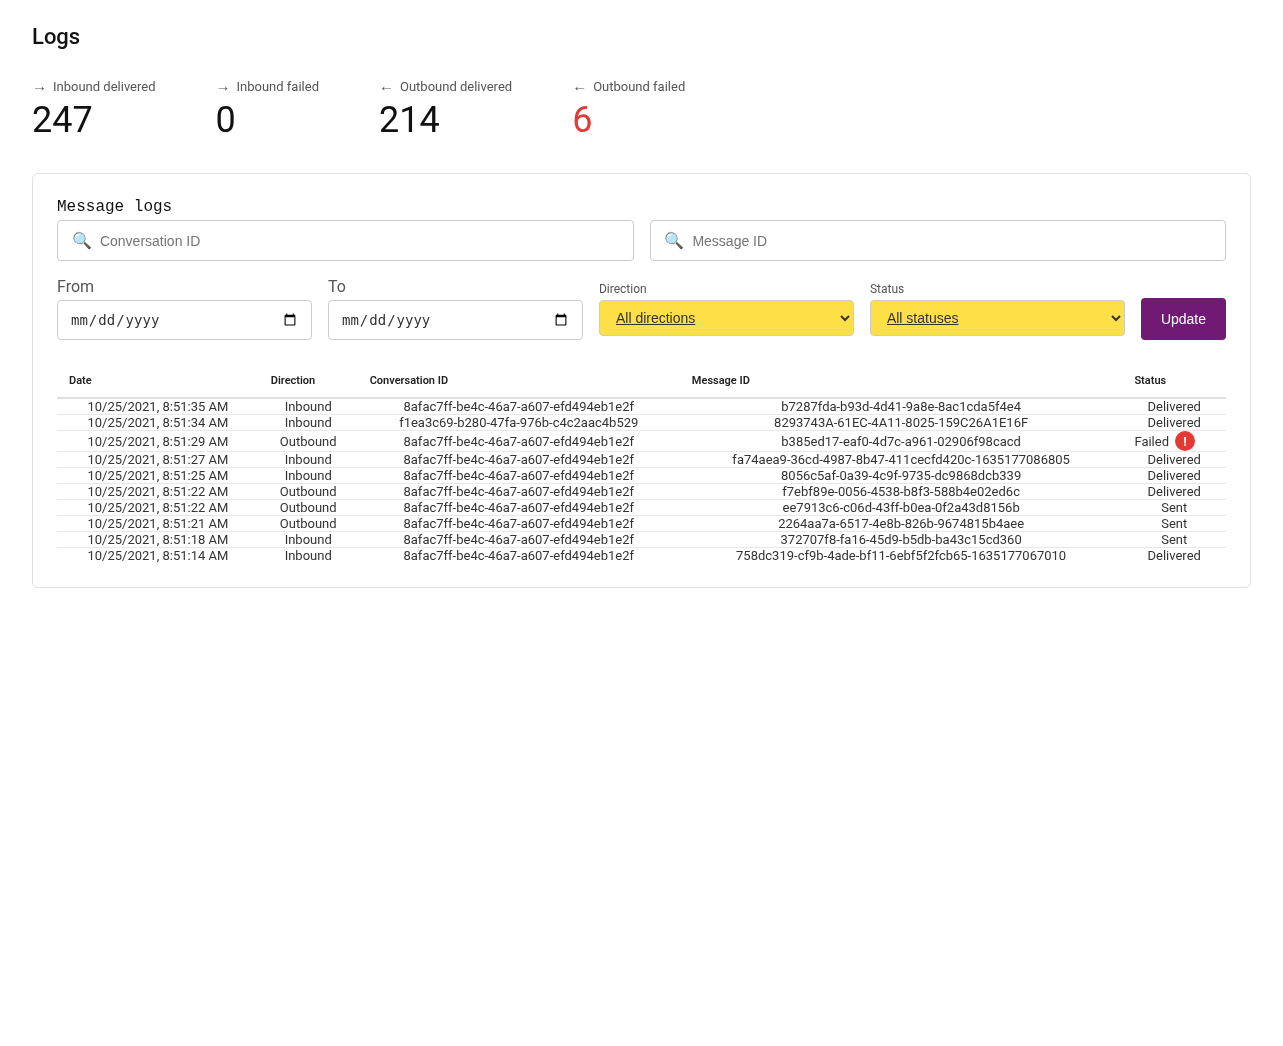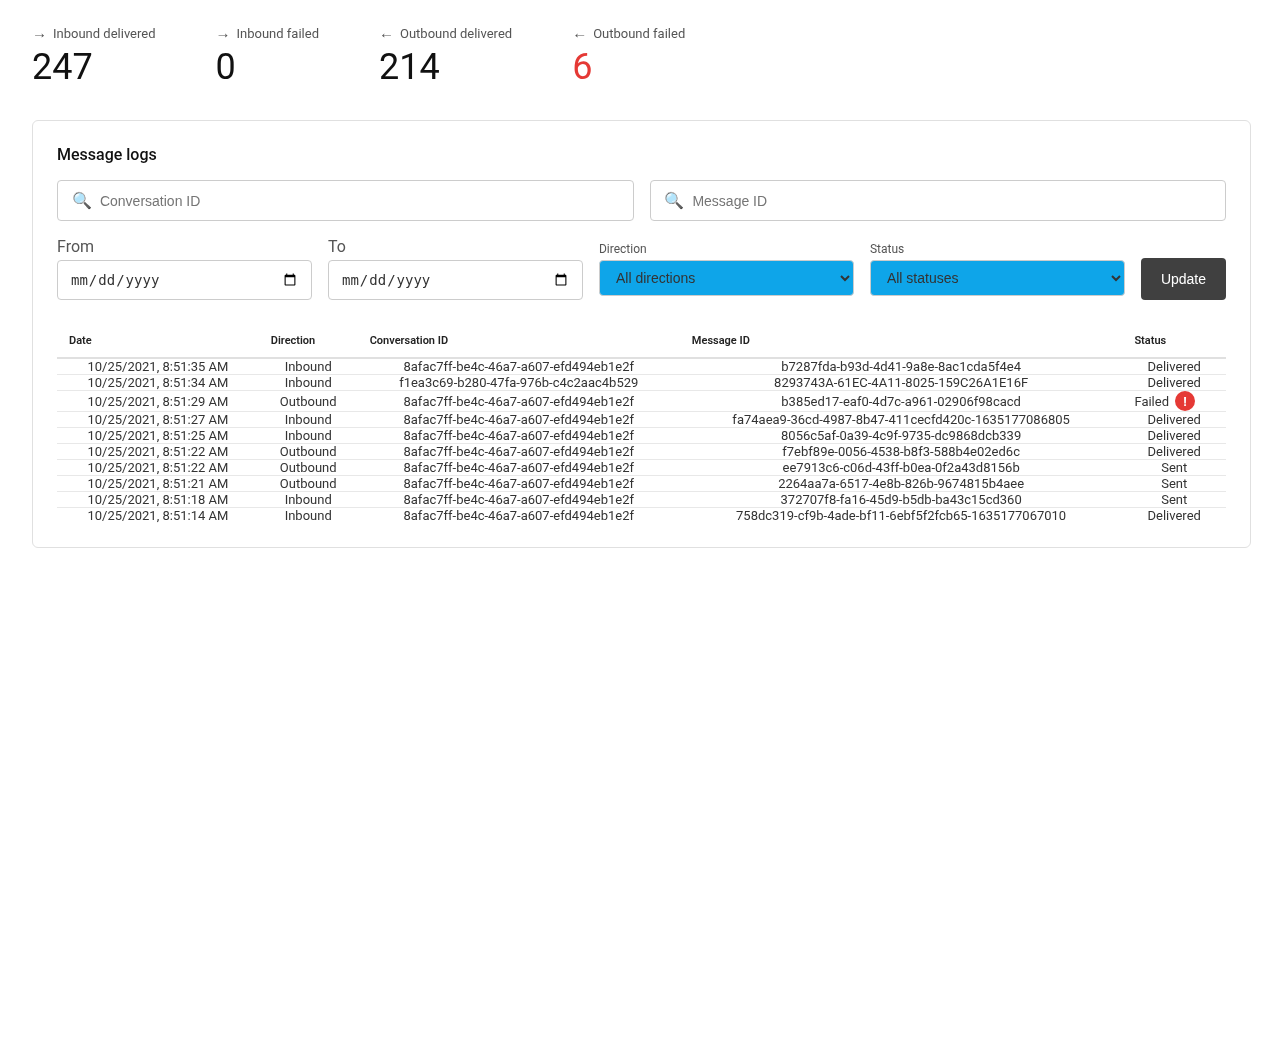--- a/index.html
+++ b/index.html
@@ -10,52 +10,53 @@
     .page-title { font-size: 22px; font-weight: 500; margin-bottom: 28px; color: #111; }
 
     .stats-row { display: flex; gap: 60px; margin-bottom: 32px; }
     .stat-item { display: flex; flex-direction: column; gap: 4px; }
     .stat-label { display: flex; align-items: center; gap: 6px; color: #555; font-size: 13px; }
     .stat-icon { font-size: 15px; color: #555; }
     .stat-value { font-size: 36px; font-weight: 400; color: #111; }
     .stat-value.red { color: #e53935; }
 
     .card { border: 1px solid #e0e0e0; border-radius: 6px; padding: 24px; }
-    .card-title { font-size: 16px; font-weight: 500; margin-bottom: 16px; color: #111; }
+    .card-title { font-size: 16px; font-weight: 500; margin-bottom: 4px; color: #111; font-family: Liberation Mono, monospace; }
 
     .filters { display: flex; flex-direction: column; gap: 16px; margin-bottom: 24px; }
     .filter-row { display: flex; gap: 16px; align-items: center; }
 
     .search-box { display: flex; align-items: center; gap: 8px; border: 1px solid #ccc; border-radius: 4px; padding: 10px 14px; flex: 1; background: #fff; }
     .search-box input { border: none; outline: none; font-size: 14px; color: #888; width: 100%; background: transparent; }
     .search-icon { color: #888; font-size: 16px; }
     .date-group { display: flex; flex-direction: column; gap: 4px; flex: 1; }
     .date-group label { font-size: 16px; color: #555; }
     .date-group input[type="date"] { border: 1px solid #ccc; border-radius: 4px; padding: 10px 12px; font-size: 14px; color: #333; width: 100%; outline: none; background: #fff; }
 
     .select-group { display: flex; flex-direction: column; gap: 4px; flex: 1; }
     .select-group label { font-size: 12px; color: #555; }
-    .select-group select { border: 1px solid #ccc; border-radius: 4px; padding: 8px 12px; font-size: 14px; color: #333; width: 100%; outline: none; background: #0ea5e9; appearance: auto; }
-
-    .update-btn { background: #404040; color: #fff; border: none; border-radius: 4px; padding: 10px 20px; font-size: 14px; cursor: pointer; white-space: nowrap; align-self: flex-end; height: 42px; }
+    .select-group select { border: 1px solid #ccc; border-radius: 4px; padding: 8px 12px; font-size: 14px; color: #333; width: 100%; outline: none; background: #fde047; appearance: auto; text-decoration: underline; }
+
+    .update-btn { background: #701a75; color: #fff; border: none; border-radius: 4px; padding: 10px 20px; font-size: 14px; cursor: pointer; white-space: nowrap; align-self: flex-end; height: 42px; }
 
     table { width: 100%; border-collapse: collapse; }
     thead tr { border-bottom: 2px solid #e0e0e0; }
     thead th { text-align: left; padding: 10px 12px; font-size: 11px; font-weight: 600; color: #222; }
     tbody tr { border-bottom: 1px solid #e8e8e8; }
     tbody tr:last-child { border-bottom: none; }
     tbody td { padding: 0 12px; font-size: 13px; color: #333; text-align: center; }
 
     .status-cell { display: flex; align-items: center; gap: 6px; }
     .fail-icon { display: inline-flex; align-items: center; justify-content: center; width: 20px; height: 20px; background: #e53935; border-radius: 50%; color: #fff; font-size: 13px; font-weight: 700; }
   </style>
 </head>
 <body>
 
 <div class="page">
+  <h1 class="page-title">Logs</h1>
 
   <div class="stats-row">
 
   <div class="stat-item">
       <div class="stat-label">
         <span class="stat-icon">→</span>
         <span>Inbound delivered</span>
       </div>
       <div class="stat-value">247</div>
     </div>

